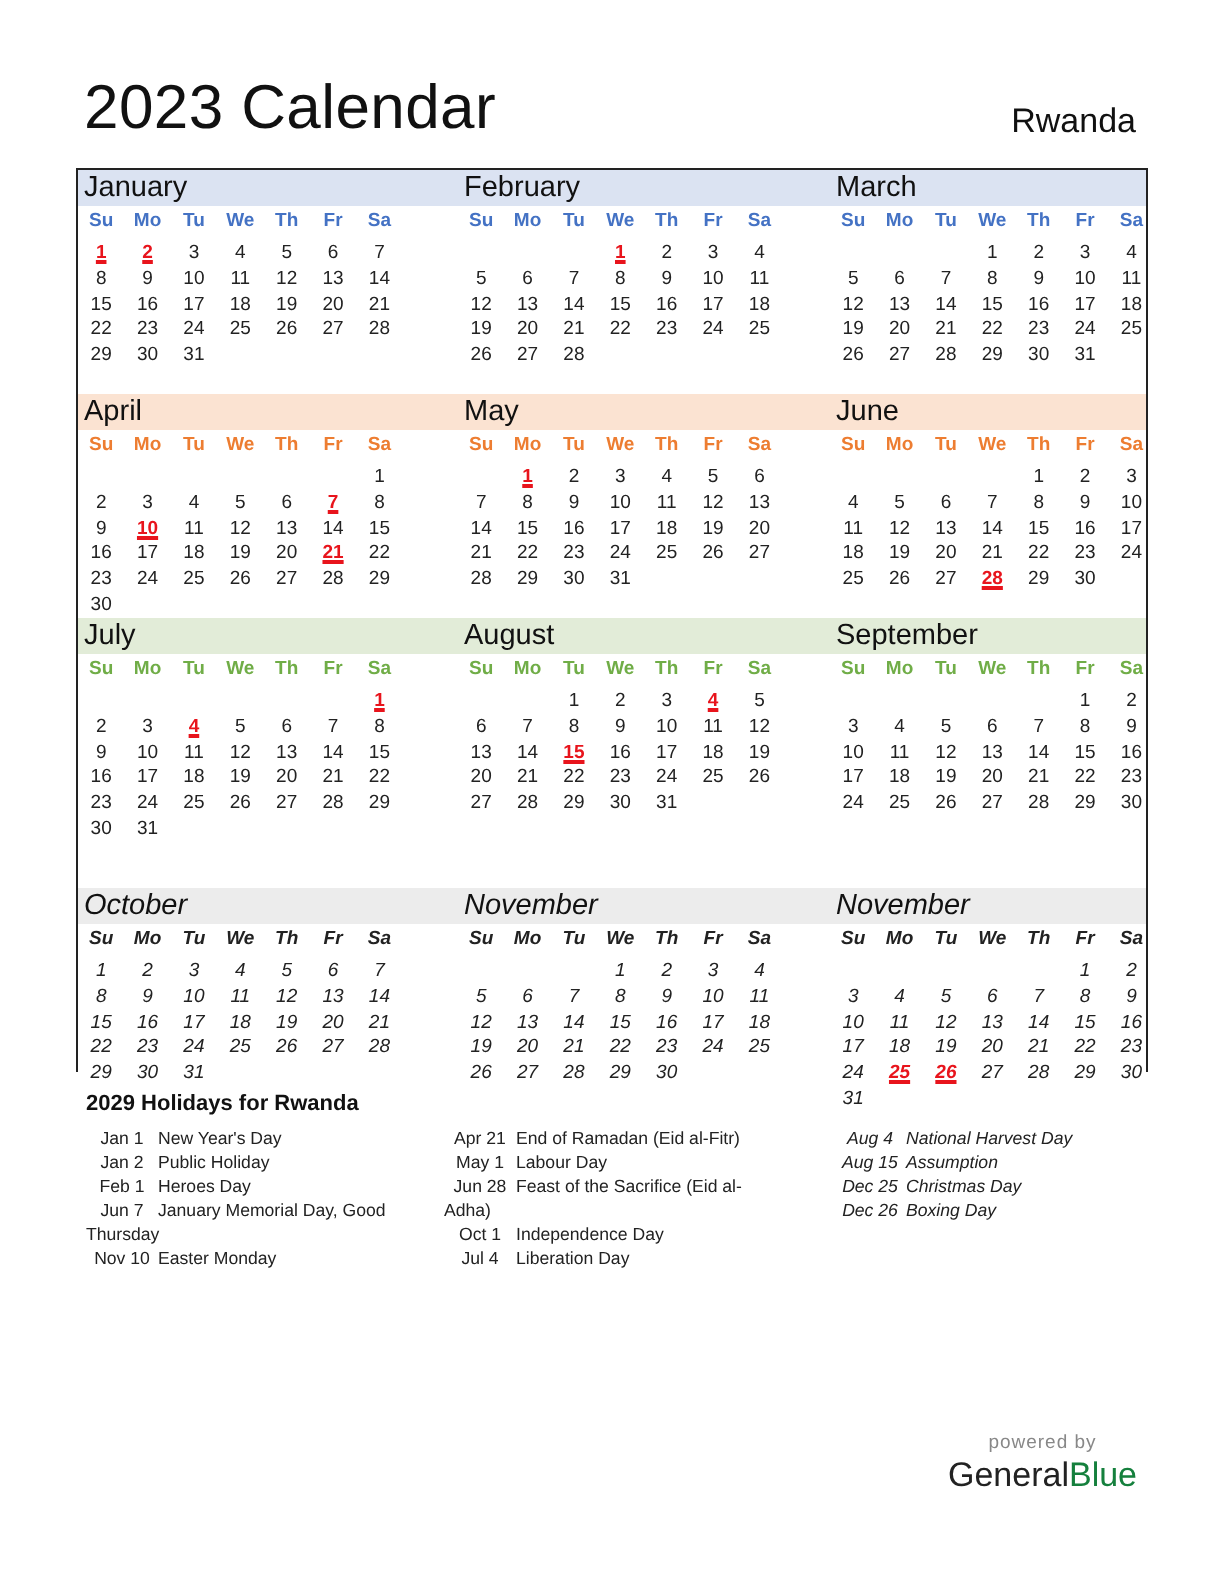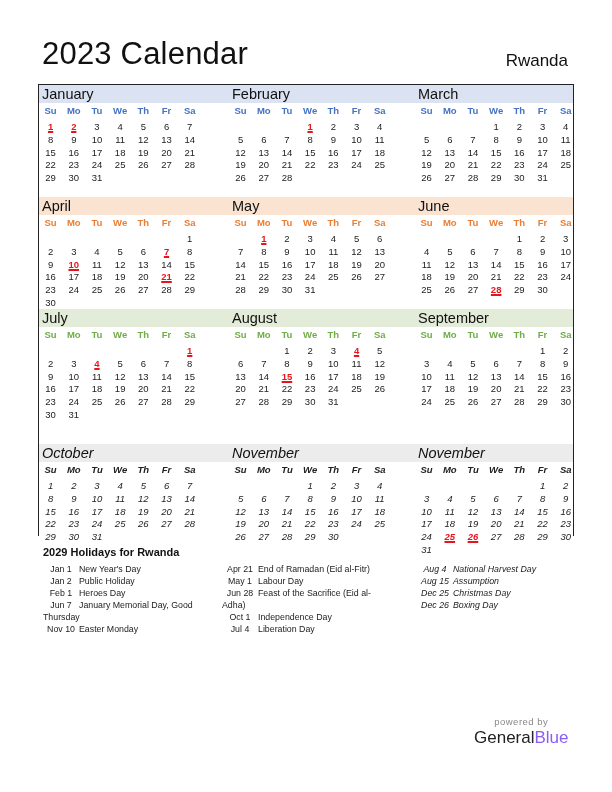--- a/index.html
+++ b/index.html
@@ -19,21 +19,21 @@
   .week span.hol { color:#e8141c; font-weight:bold; text-decoration:underline; text-decoration-thickness:1.5px; text-underline-offset:1px; }
   .hol-title { position:absolute; left:43px; top:546px; font-size:11px; font-weight:bold; color:#111; }
   .hol-col { position:absolute; top:563px; font-size:8.8px; color:#222; }
   .hol-row { display:flex; line-height:12px; }
   .hol-date { display:inline-block; width:36px;text-align:center; }
   .hol-name { display:inline-block; }
   .hol-wrap { line-height:12px; }
   .brand { position:absolute; left:474px; top:716px; text-align:center; }
   .powered { font-size:9.5px; color:#888; letter-spacing:0.5px; }
   .gb { font-size:17px; color:#222; margin-top:1px; }
-  .gb .blue { color:#8b5cf6; }
+  .gb .blue { color:#15803d; }
 </style>
 </head>
 <body>
 
 <div class="title">2023 Calendar</div>
 <div class="country">Rwanda</div>
 
 <div class="grid-frame"></div>
 <div id="calendar">
     <div class="quarter" style="top: 85px;">

